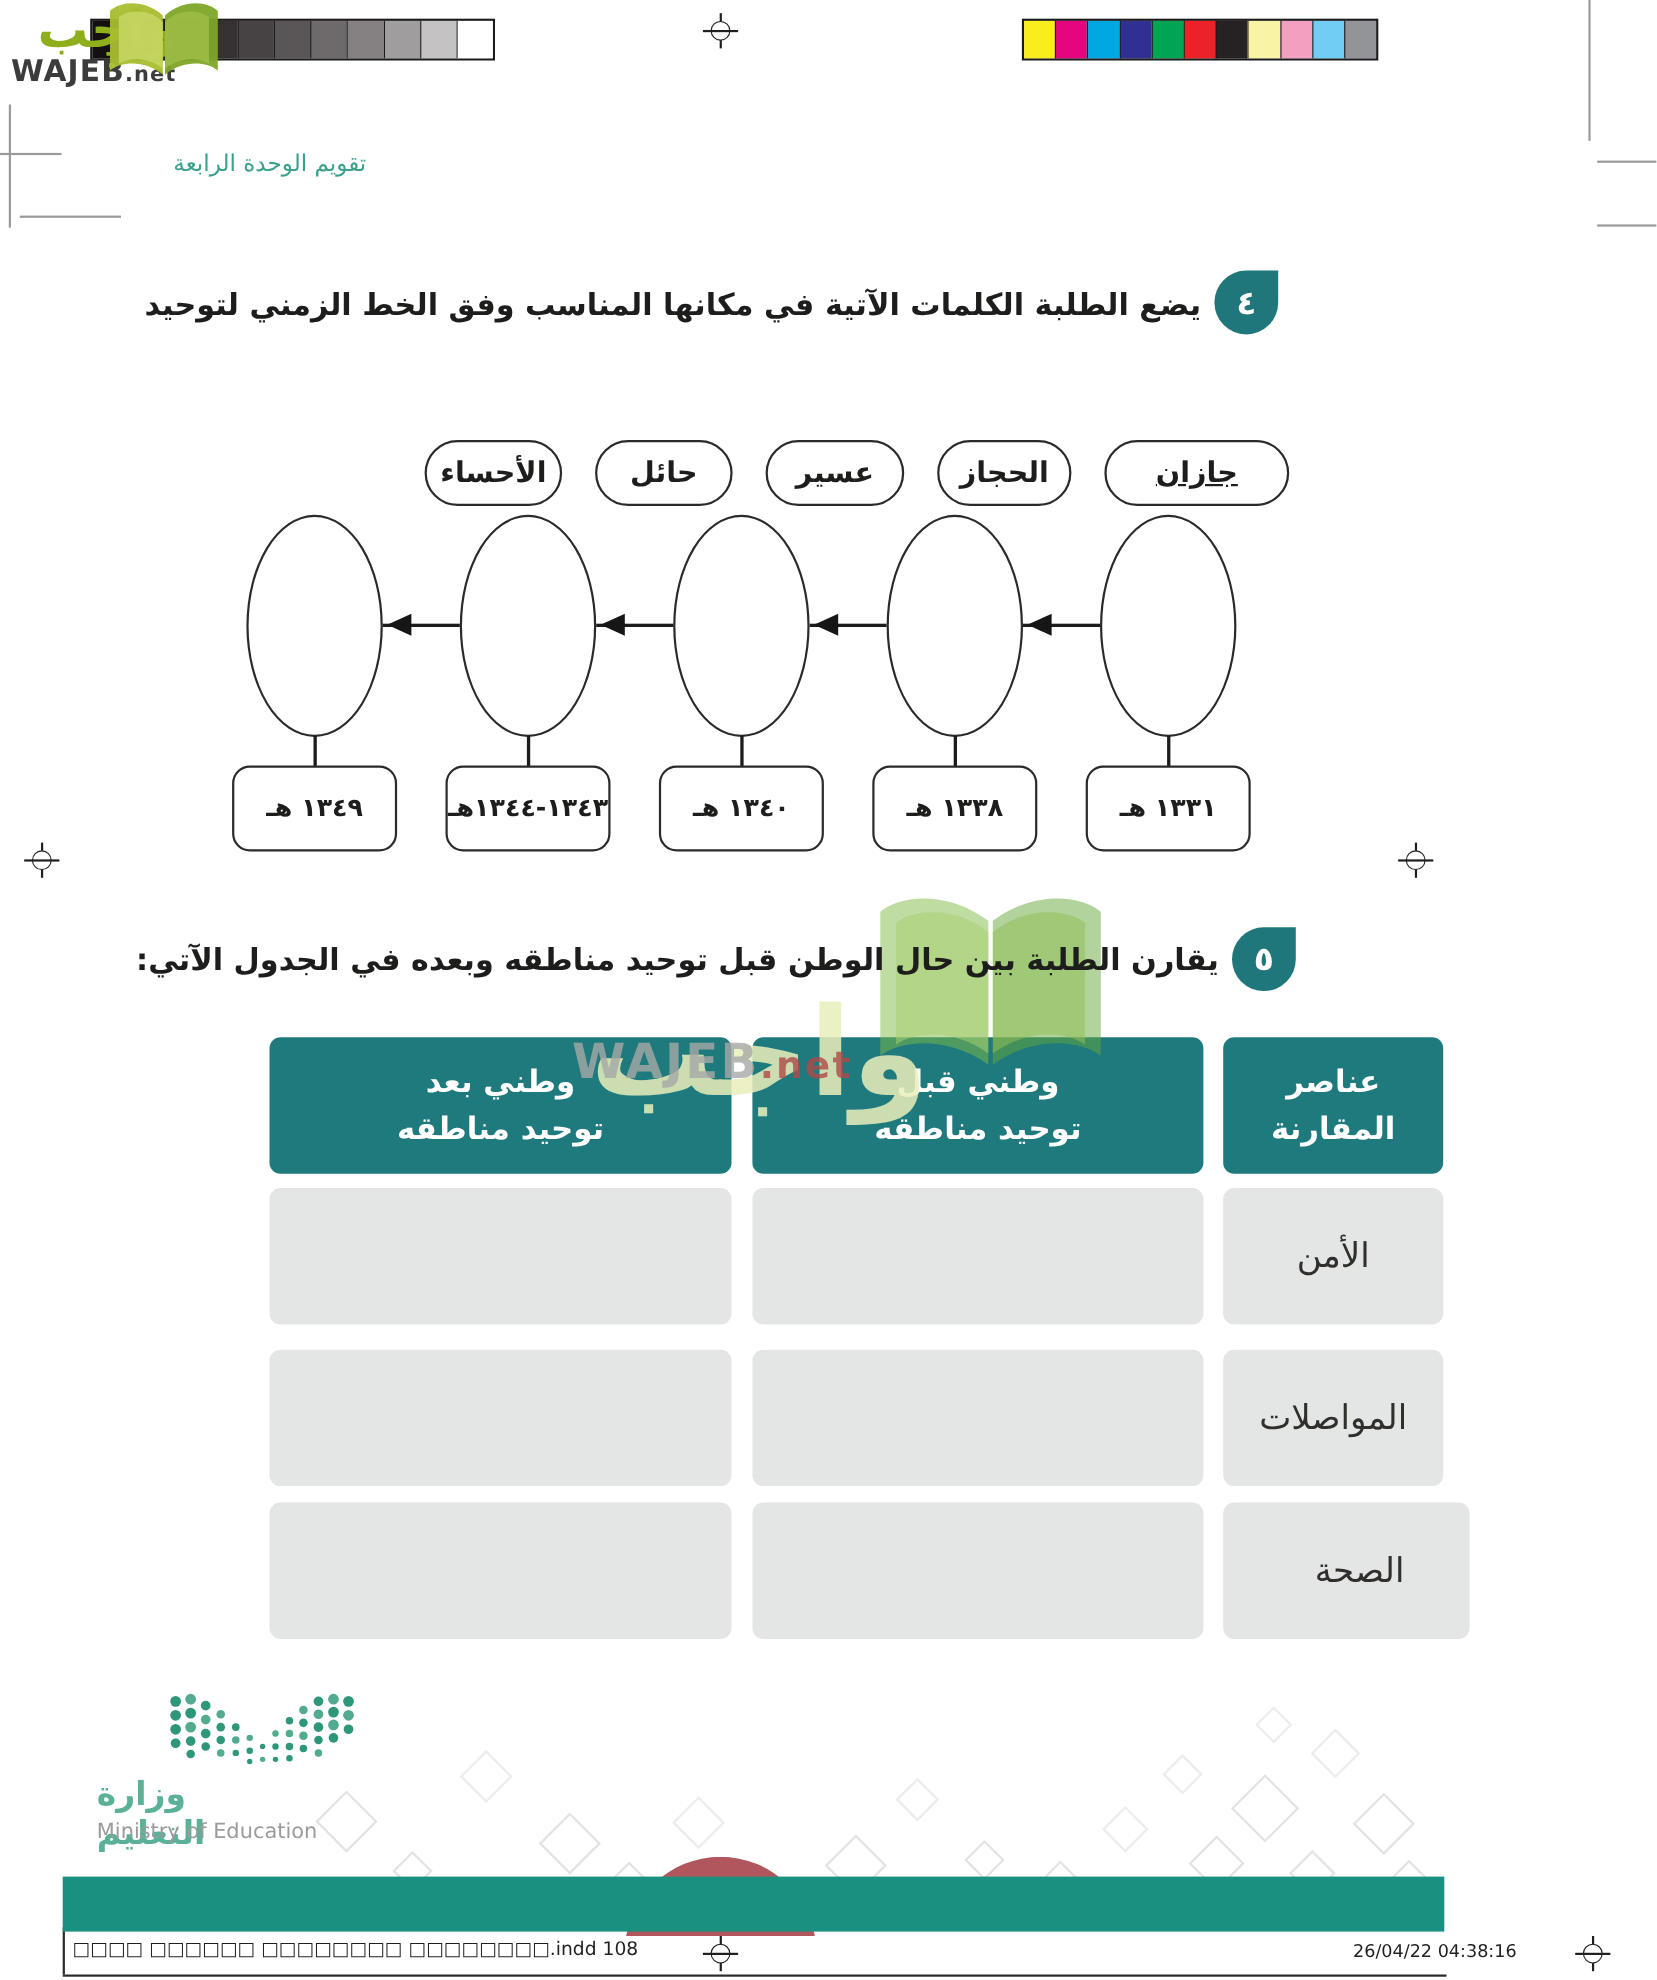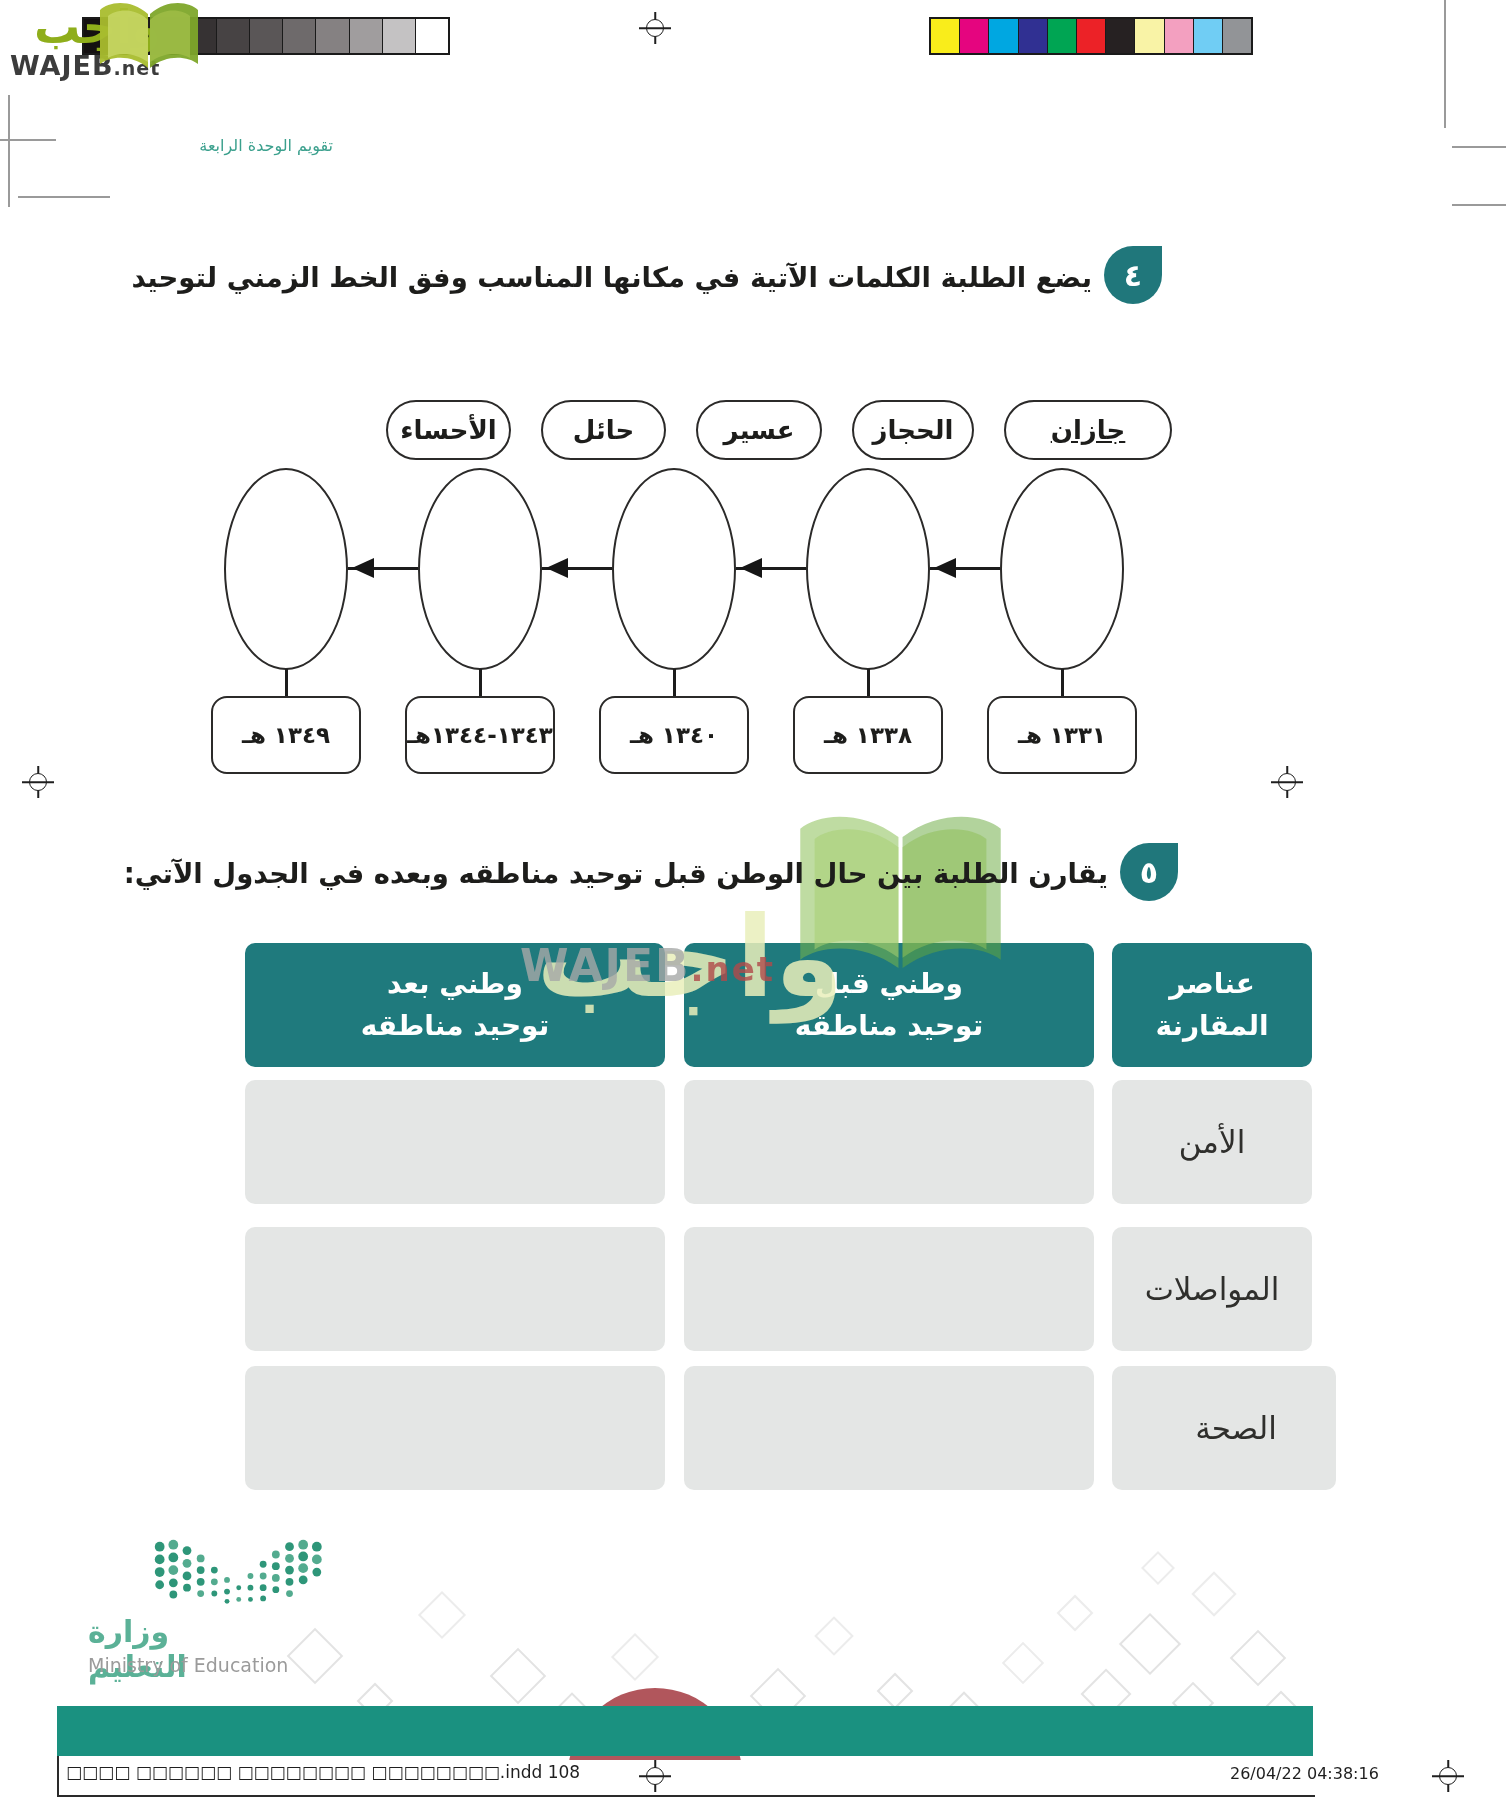--- a/index.html
+++ b/index.html
@@ -19,21 +19,21 @@
   .reg::after{content:"";position:absolute;top:50%;left:-5px;right:-5px;height:1.5px;background:#1f1f1f;transform:translateY(-50%);}
   .reg .c{position:absolute;inset:2px;border:1.6px solid #1f1f1f;border-radius:50%;background:#fff;}
   .cropline{background:#9a9a9a;}
 
   
   .logo-ar{font-size:46px;font-weight:bold;color:#8fae1b;line-height:46px;letter-spacing:-1px;}
   .logo-en{font-size:27px;font-weight:bold;color:#3c3c3c;letter-spacing:1px;}
   .logo-en .suffix{font-size:19px;}
 
   
-  .section-title{font-size:16px;color:#3ba08d;white-space:nowrap;}
+  .section-title{font-size:21px;color:#3ba08d;white-space:nowrap;}
 
   
   .qbadge{
     width:58px;height:58px;background:#20777b;border-radius:50% 0 50% 50%;
     color:#fff;font-size:30px;font-weight:bold;display:flex;align-items:center;justify-content:center;
   }
   .qtext{font-size:27.5px;font-weight:bold;text-align:right;white-space:nowrap;line-height:59px;color:#1d1d1b;}
 
   
   .pill{

